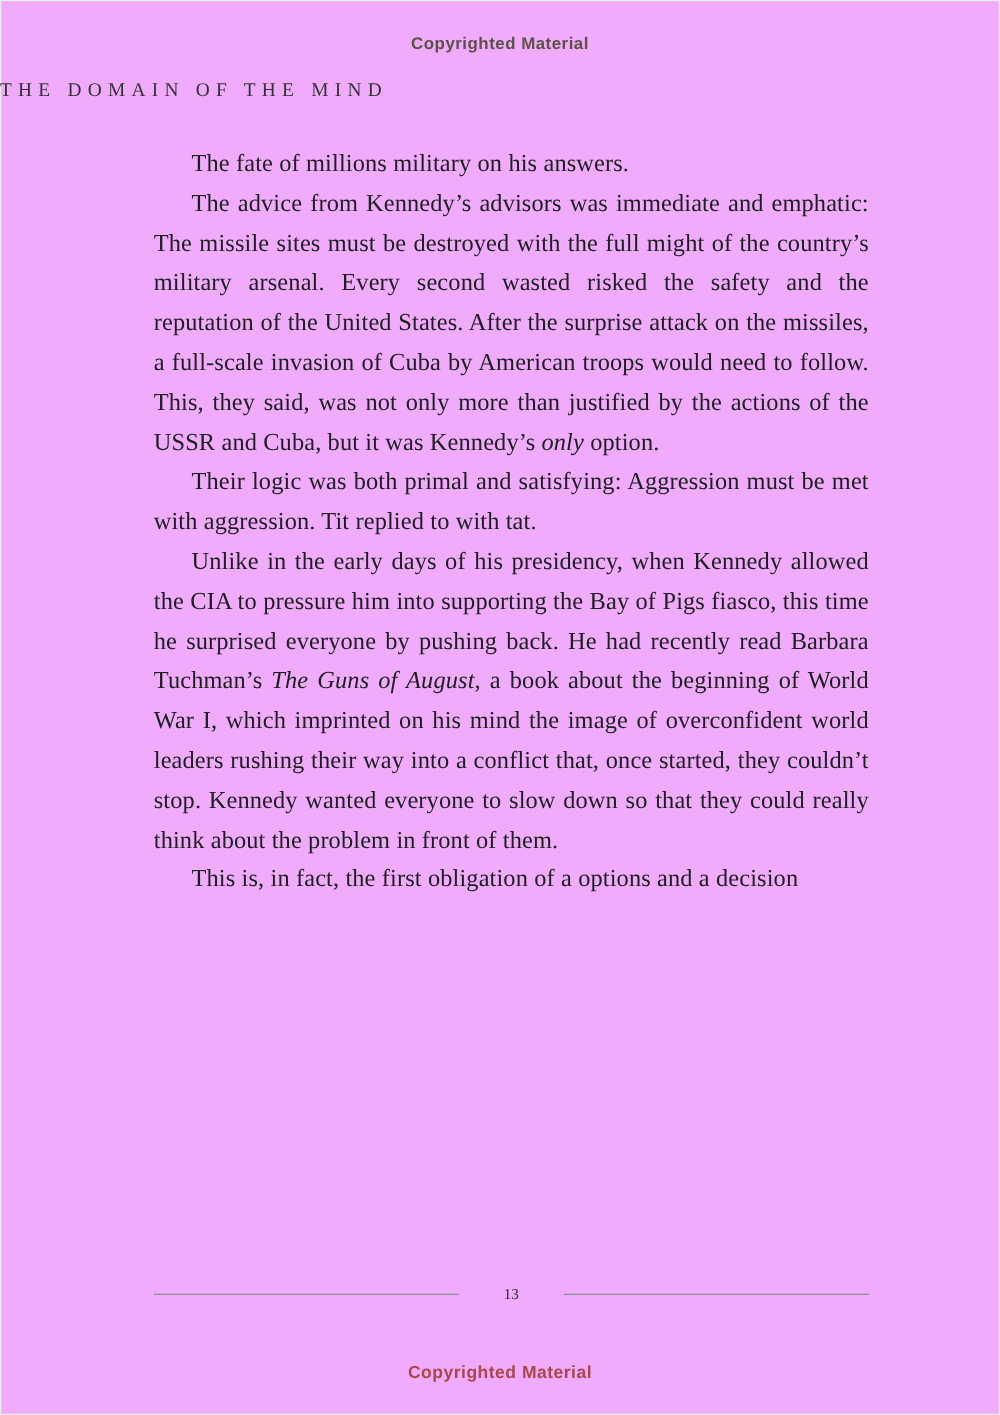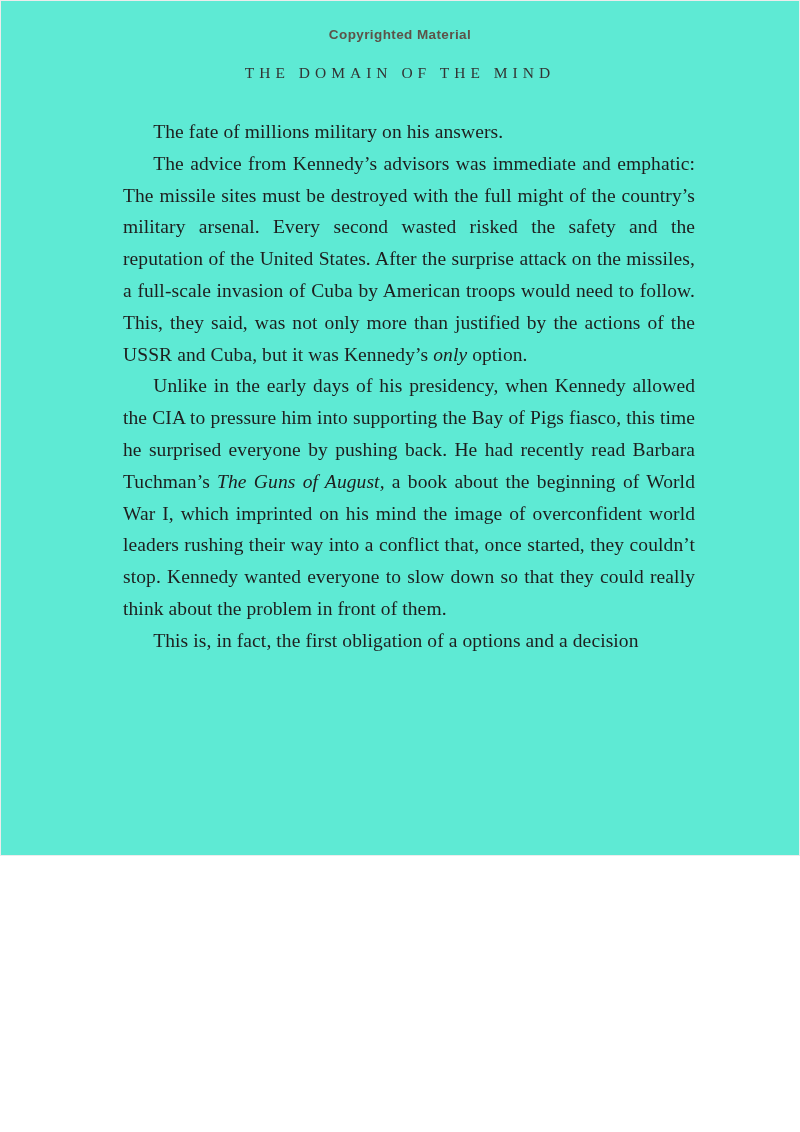--- a/index.html
+++ b/index.html
@@ -3,22 +3,22 @@
 <meta charset="utf-8">
 <style>
   html, body {
     margin: 0;
     padding: 0;
     background: #ffffff;
   }
   .page {
     position: relative;
     width: 800px;
-    height: 856px;
-    background: #5eead4;
+    height: 1132px;
+    background: #f0abfc;
     box-shadow: inset 0 0 0 1px #ececec;
     overflow: hidden;
   }
   .notice {
     position: absolute;
     left: 0;
     width: 100%;
     text-align: center;
     font-family: "Liberation Sans", sans-serif;
     font-weight: bold;
@@ -32,21 +32,21 @@
   .notice.bottom {
     top: 1089px;
     font-size: 14px;
     color: #a84848;
   }
   .chapter-header {
     position: absolute;
     top: 64px;
     left: 0;
     width: 100%;
-    text-align: center;
+    text-align: left;
     font-family: "Liberation Serif", serif;
     font-size: 15.5px;
     font-weight: 500;
     letter-spacing: 5px;
     color: #333333;
   }
   .body-text {
     position: absolute;
     top: 116px;
     left: 123px;
@@ -99,20 +99,21 @@
 
   <div class="chapter-header">THE DOMAIN OF THE MIND</div>
 
   <div class="body-text">
 
 
     <p><span>The fate of millions military on his answers.</span></p>
 
     <p><span>The advice from Kennedy’s advisors was immediate and emphatic: The missile sites must be destroyed with the full might of the country’s military arsenal. Every second wasted risked the safety and the reputation of the United States. After the surprise attack on the missiles, a full-scale invasion of Cuba by American troops would need to follow. This, they said, was not only more than justified by the actions of the USSR and Cuba, but it was Kennedy’s </span><span class="i">only</span><span> option.</span></p>
 
+    <p><span>Their logic was both primal and satisfying: Aggression must be met with aggression. Tit replied to with tat.</span></p>
 
 
     <p><span>Unlike in the early days of his presidency, when Kennedy allowed the CIA to pressure him into supporting the Bay of Pigs fiasco, this time he surprised everyone by pushing back. He had recently read Barbara Tuchman’s </span><span class="i">The Guns of August,</span><span> a book about the beginning of World War I, which imprinted on his mind the image of overconfident world leaders rushing their way into a conflict that, once started, they couldn’t stop. Kennedy wanted everyone to slow down so that they could really think about the problem in front of them.</span></p>
 
     <p><span>This is, in fact, the first obligation of a options and a decision</span></p>
 
   </div>
 
   <div class="footer">
     <span class="rule"></span>

